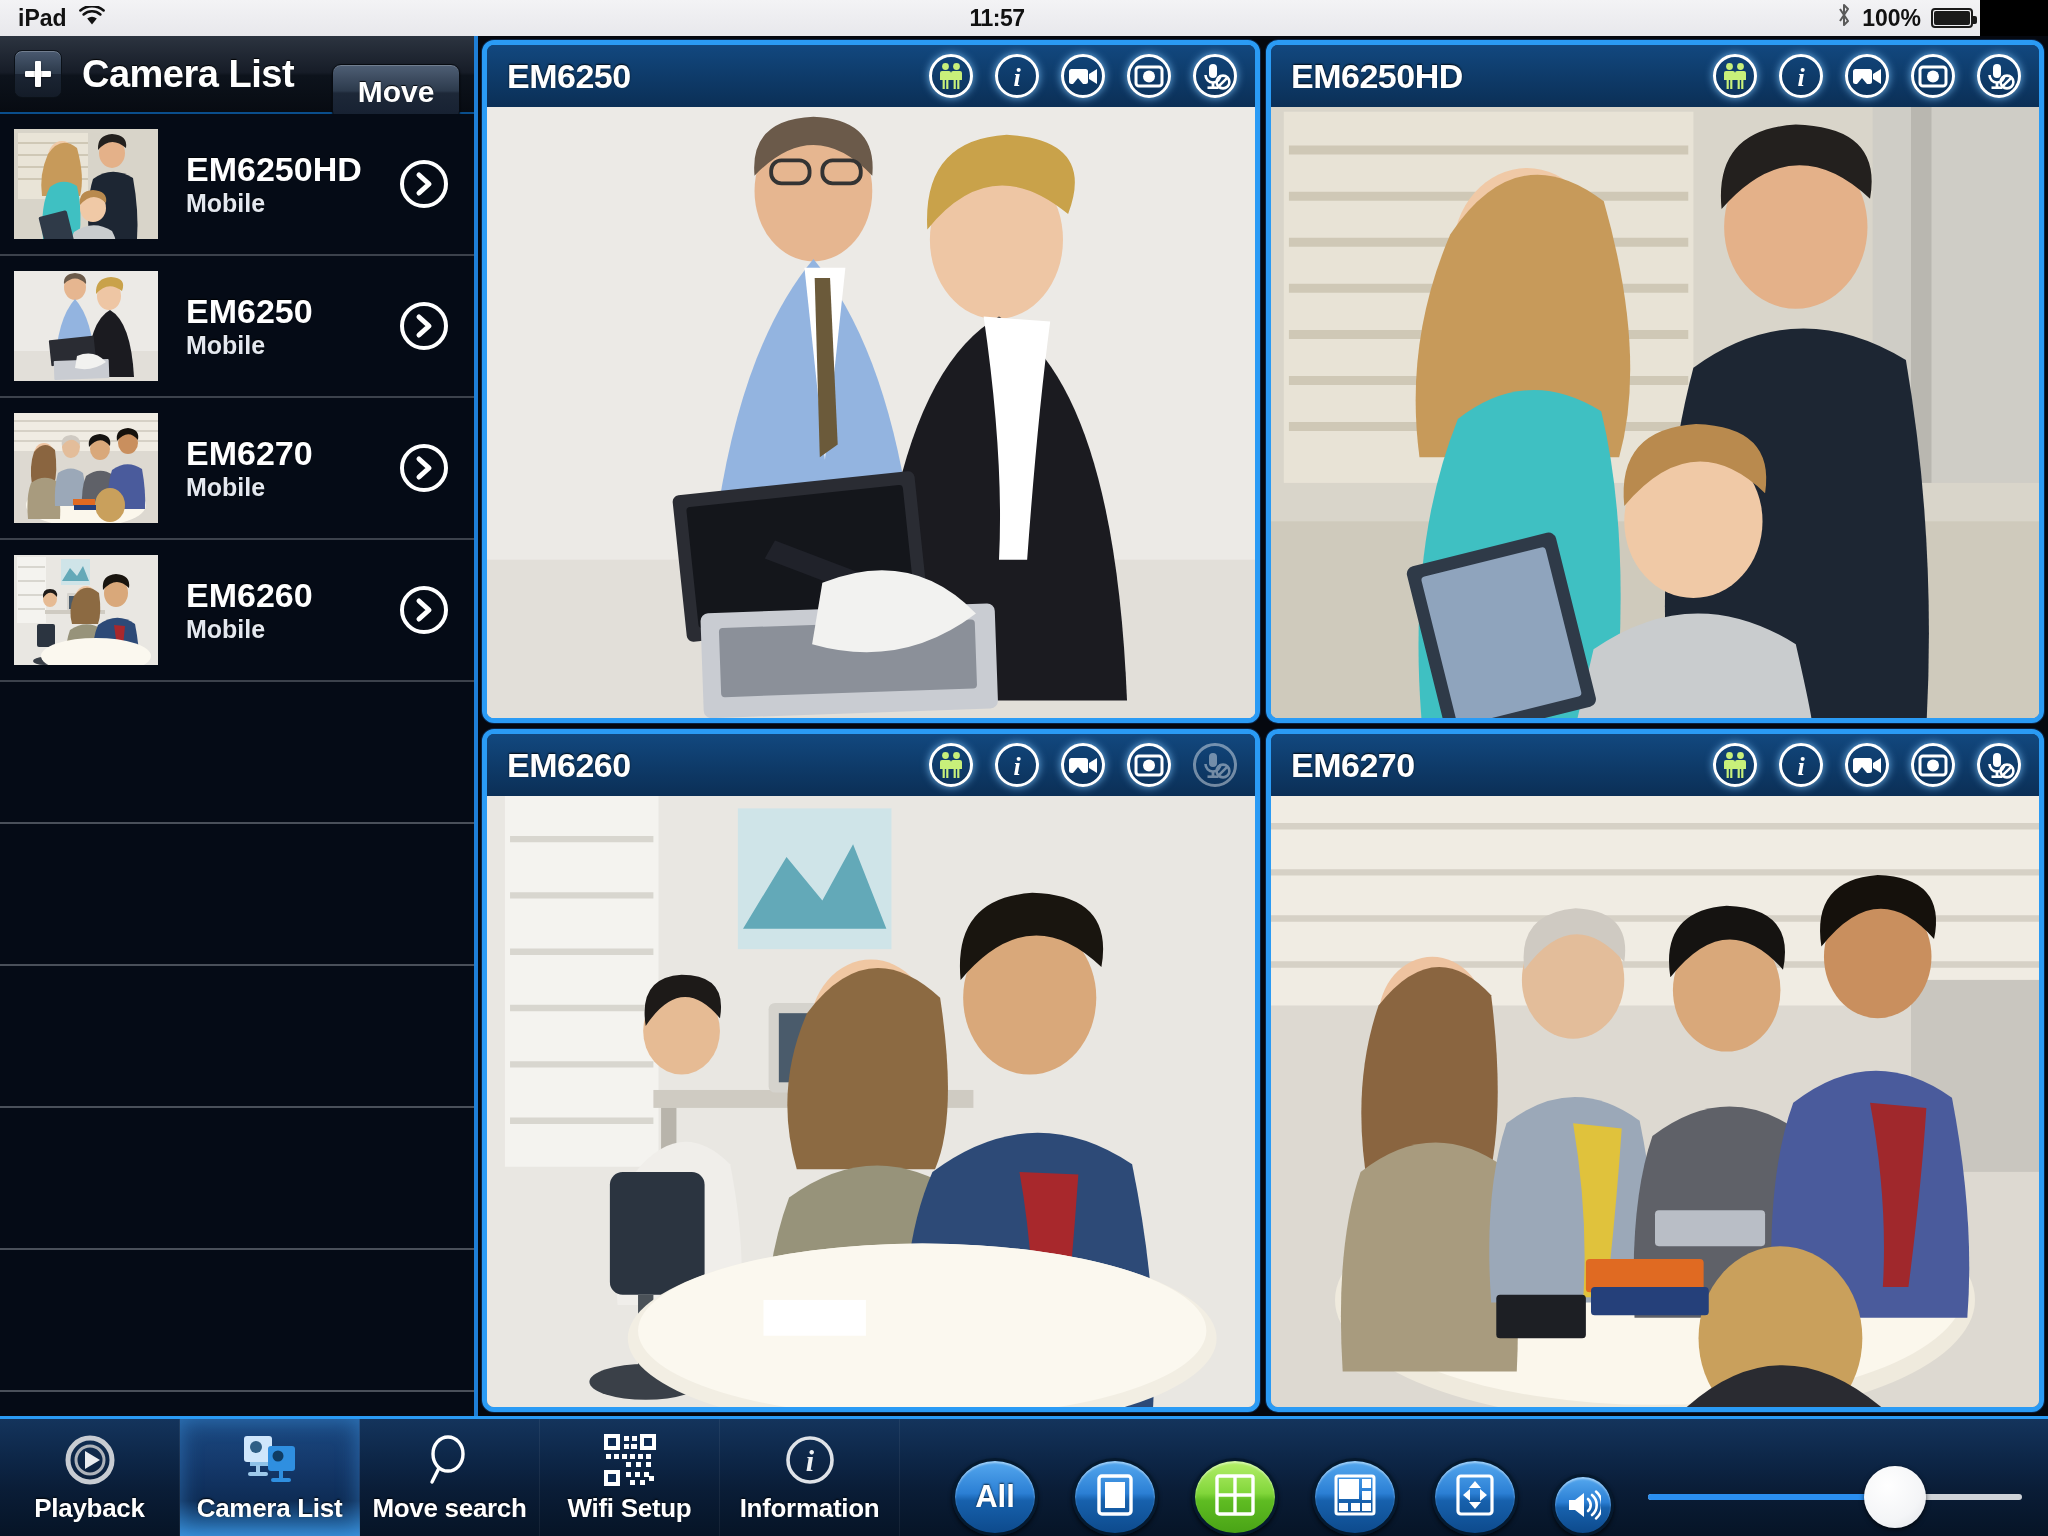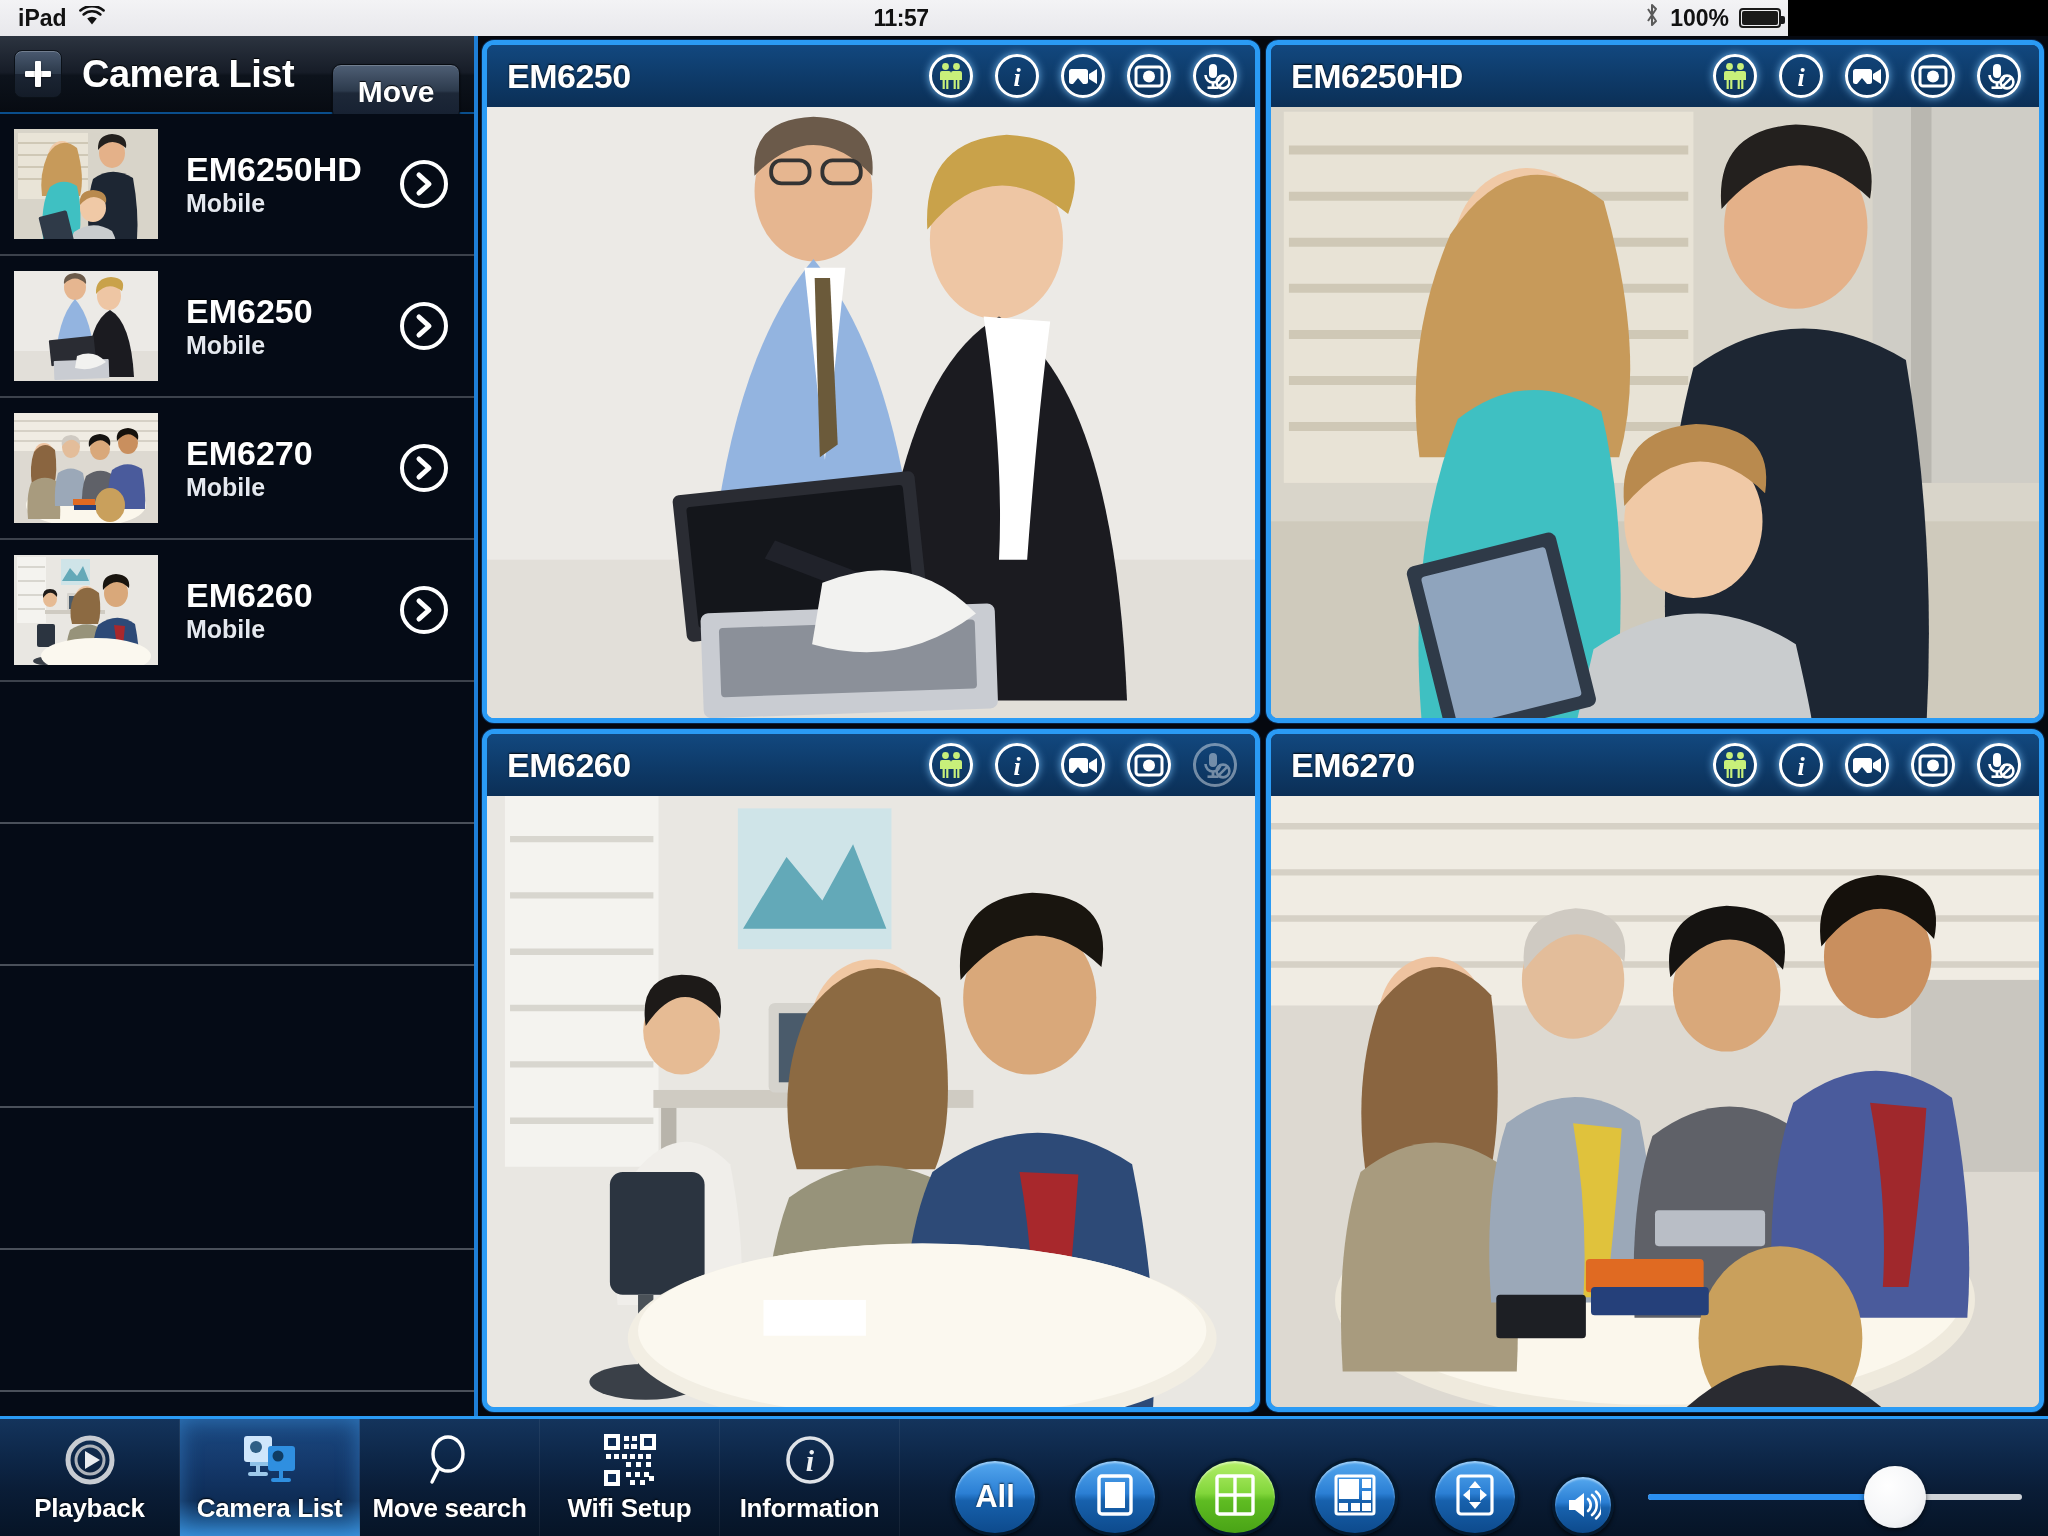--- a/index.html
+++ b/index.html
@@ -5,21 +5,21 @@
   * { margin:0; padding:0; box-sizing:border-box; }
   html, body {
     width:2048px; height:1536px; overflow:hidden;
     background:#000;
     font-family:"Liberation Sans", sans-serif;
     -webkit-font-smoothing:antialiased;
   }
 
   
   #status-bar {
-    position:absolute; left:0; top:0; width:1788px; height:36px;
+    position:absolute; left:0; top:0; width:1980px; height:36px;
     background:linear-gradient(180deg,#f3f3f5 0%,#e8e8ec 100%);
     display:flex; align-items:center;
     font-size:23px; font-weight:bold; color:#111;
   }
   #status-left { display:flex; align-items:center; gap:12px; padding-left:18px; }
   #status-center {
     position:absolute; left:14px; right:0; text-align:center;
     font-size:23px; font-weight:bold; letter-spacing:-0.5px;
   }
   #status-right {

